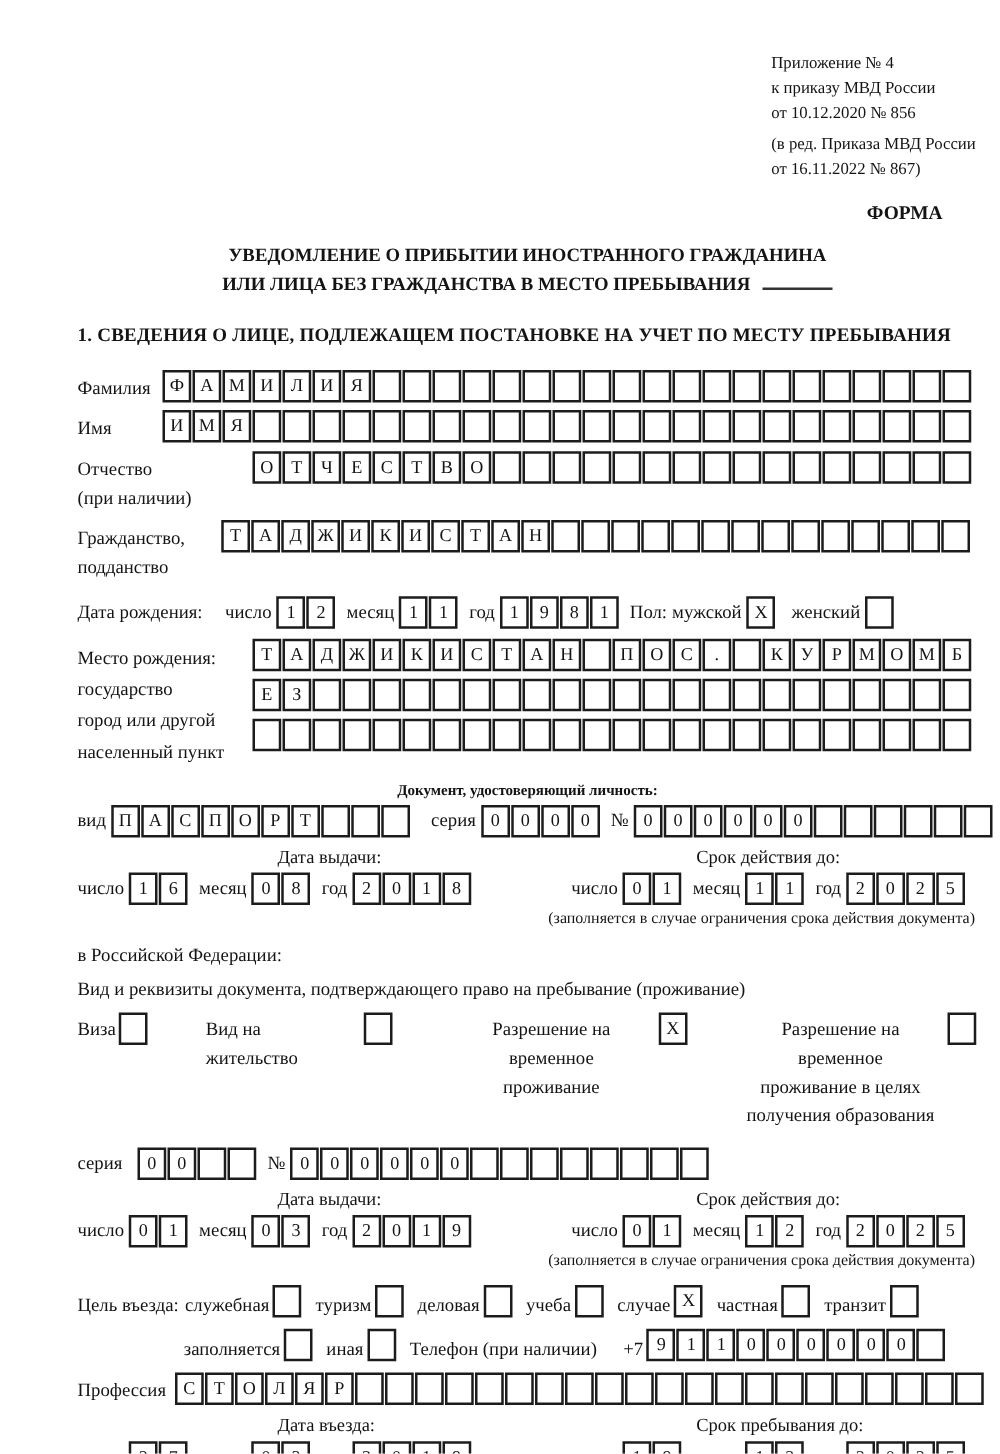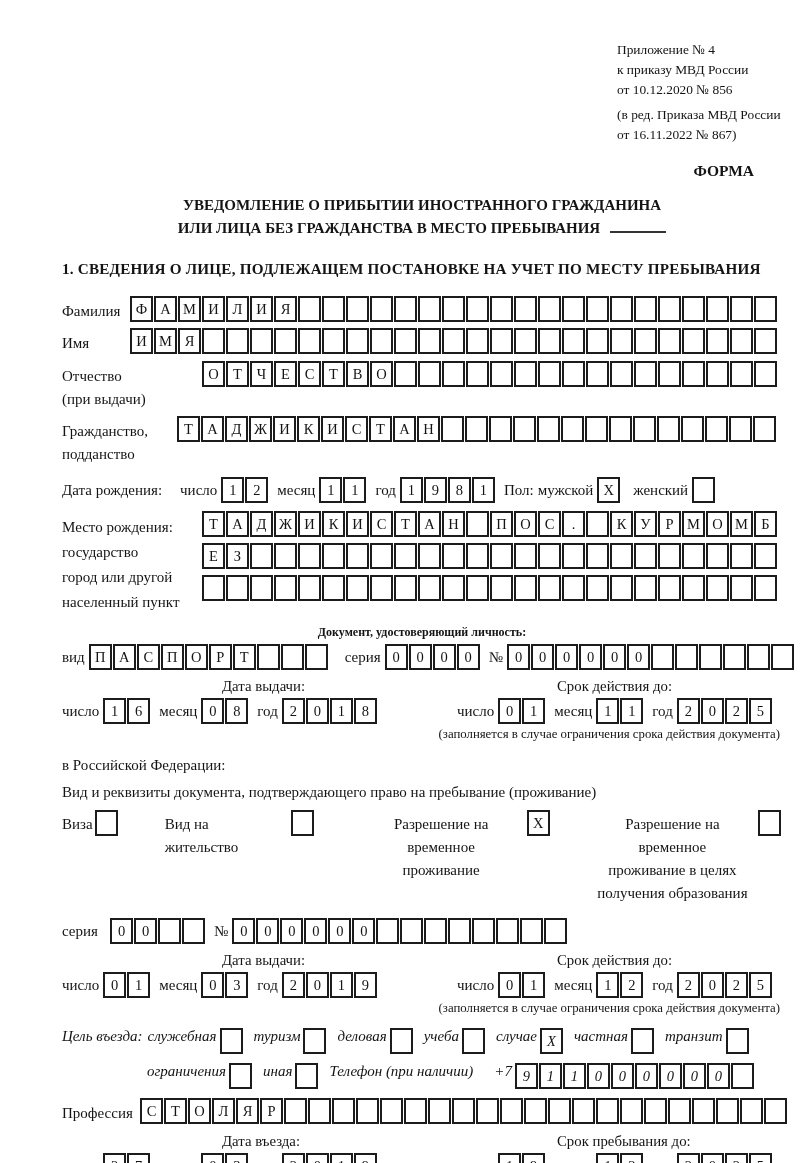--- a/index.html
+++ b/index.html
@@ -38,21 +38,21 @@
   .date-head.l{margin-left:160px;}
   .date-head.r{margin-left:100px;}
   .date-row{display:flex;align-items:center;}
   .note{font-size:12.8px;margin-top:3px;text-align:right;padding-right:2px;}
   .intro{margin-top:10px;line-height:1.8;}
   .opts{display:flex;align-items:flex-start;margin-top:4px;gap:28px;}
   .opt{display:flex;align-items:flex-start;}
   .opt .txt{line-height:1.55;padding-top:3px;}
   .opt .txt.centered{text-align:center;}
   .opt .cells{margin-left:8px;}
-  .purp{display:flex;align-items:flex-start;margin-top:12px;flex-wrap:nowrap;font-style:italic;}
+  .purp{display:flex;align-items:flex-end;margin-top:12px;flex-wrap:nowrap;}
   .purp .t{padding:0 3px 0 10px;}
   .purp .t.first{padding-left:0;}
 </style>
 </head>
 <body>
 
 <div class="page">
 
   <div class="ref">
     <div>Приложение № 4</div>
@@ -81,21 +81,21 @@
   </div>
 
   <div class="row">
     <div class="lbl w68">Имя</div>
     <div class="cells"><span class="cell">И</span><span class="cell">М</span><span class="cell">Я</span><span class="cell"></span><span class="cell"></span><span class="cell"></span><span class="cell"></span><span class="cell"></span><span class="cell"></span><span class="cell"></span><span class="cell"></span><span class="cell"></span><span class="cell"></span><span class="cell"></span><span class="cell"></span><span class="cell"></span><span class="cell"></span><span class="cell"></span><span class="cell"></span><span class="cell"></span><span class="cell"></span><span class="cell"></span><span class="cell"></span><span class="cell"></span><span class="cell"></span><span class="cell"></span><span class="cell"></span></div>
   </div>
 
   <div class="row">
     <div class="lbl w140">
       <div>Отчество</div>
-      <div>(при выдачи)</div>
+      <div>(при наличии)</div>
     </div>
     <div class="cells"><span class="cell">О</span><span class="cell">Т</span><span class="cell">Ч</span><span class="cell">Е</span><span class="cell">С</span><span class="cell">Т</span><span class="cell">В</span><span class="cell">О</span><span class="cell"></span><span class="cell"></span><span class="cell"></span><span class="cell"></span><span class="cell"></span><span class="cell"></span><span class="cell"></span><span class="cell"></span><span class="cell"></span><span class="cell"></span><span class="cell"></span><span class="cell"></span><span class="cell"></span><span class="cell"></span><span class="cell"></span><span class="cell"></span></div>
   </div>
 
   <div class="row">
     <div class="lbl w115">
       <div>Гражданство,</div>
       <div>подданство</div>
     </div>
     <div class="cells"><span class="cell">Т</span><span class="cell">А</span><span class="cell">Д</span><span class="cell">Ж</span><span class="cell">И</span><span class="cell">К</span><span class="cell">И</span><span class="cell">С</span><span class="cell">Т</span><span class="cell">А</span><span class="cell">Н</span><span class="cell"></span><span class="cell"></span><span class="cell"></span><span class="cell"></span><span class="cell"></span><span class="cell"></span><span class="cell"></span><span class="cell"></span><span class="cell"></span><span class="cell"></span><span class="cell"></span><span class="cell"></span><span class="cell"></span><span class="cell"></span></div>
@@ -243,21 +243,21 @@
     <span class="cells"><span class="cell"></span></span>
     <span class="t">случае</span>
     <span class="cells"><span class="cell">X</span></span>
     <span class="t">частная</span>
     <span class="cells"><span class="cell"></span></span>
     <span class="t">транзит</span>
     <span class="cells"><span class="cell"></span></span>
   </div>
 
   <div class="purp" style="margin-top:9px;margin-left:85px;">
-    <span class="t first">ограничения</span>
+    <span class="t first">заполняется</span>
     <span class="cells"><span class="cell"></span></span>
     <span class="t">иная</span>
     <span class="cells"><span class="cell"></span></span>
     <span class="t" style="">Телефон (при наличии)</span>
     <span class="t" style="padding-left:18px;">+7</span>
     <span class="cells"><span class="cell">9</span><span class="cell">1</span><span class="cell">1</span><span class="cell">0</span><span class="cell">0</span><span class="cell">0</span><span class="cell">0</span><span class="cell">0</span><span class="cell">0</span><span class="cell"></span></span>
   </div>
 
   <div class="row" style="margin-top:9px;">
     <div class="lbl w78">Профессия</div>

